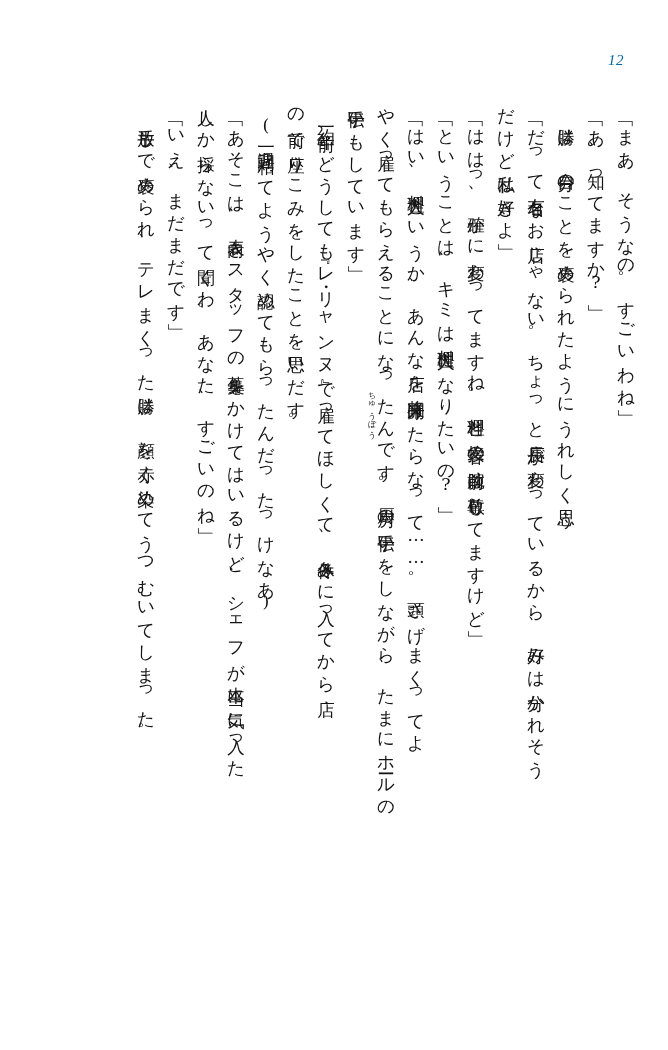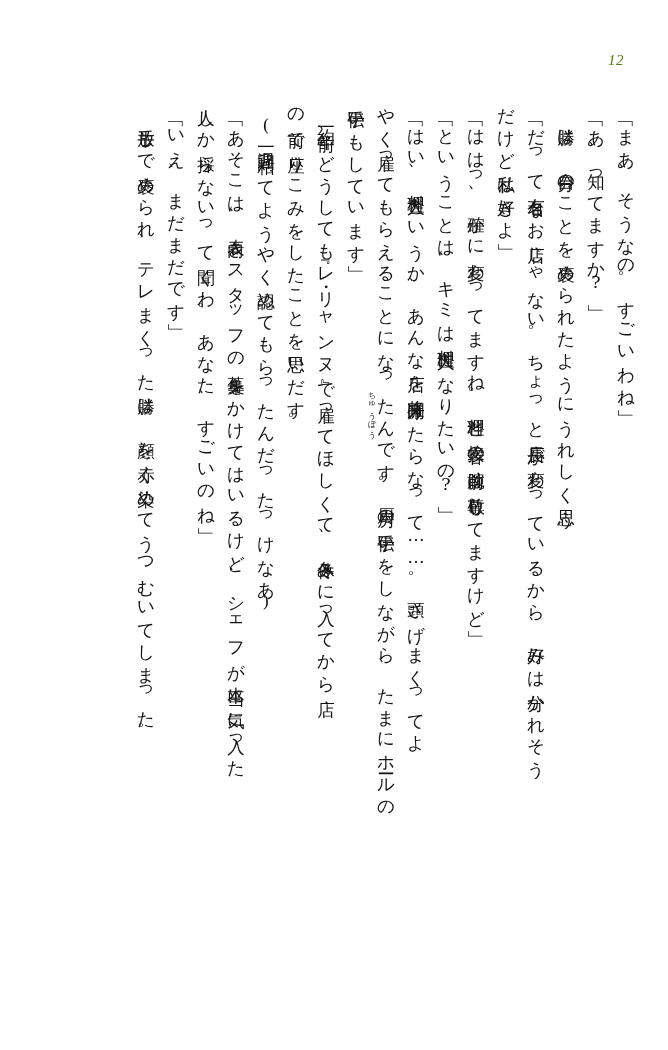--- a/index.html
+++ b/index.html
@@ -21,21 +21,21 @@
     height: 1050px;
     box-sizing: border-box;
   }
   .page-number {
     position: absolute;
     top: 52px;
     right: 44px;
     font-size: 15px;
     font-style: italic;
     font-family: "Liberation Serif", "DejaVu Serif", serif;
-    color: #4d7c0f;
+    color: #0369a1;
     letter-spacing: 0.5px;
   }
   .text-area {
     position: absolute;
     top: 96px;
     left: 34px;
     right: 34px;
     height: 850px;
     display: flex;
     flex-direction: row-reverse;

